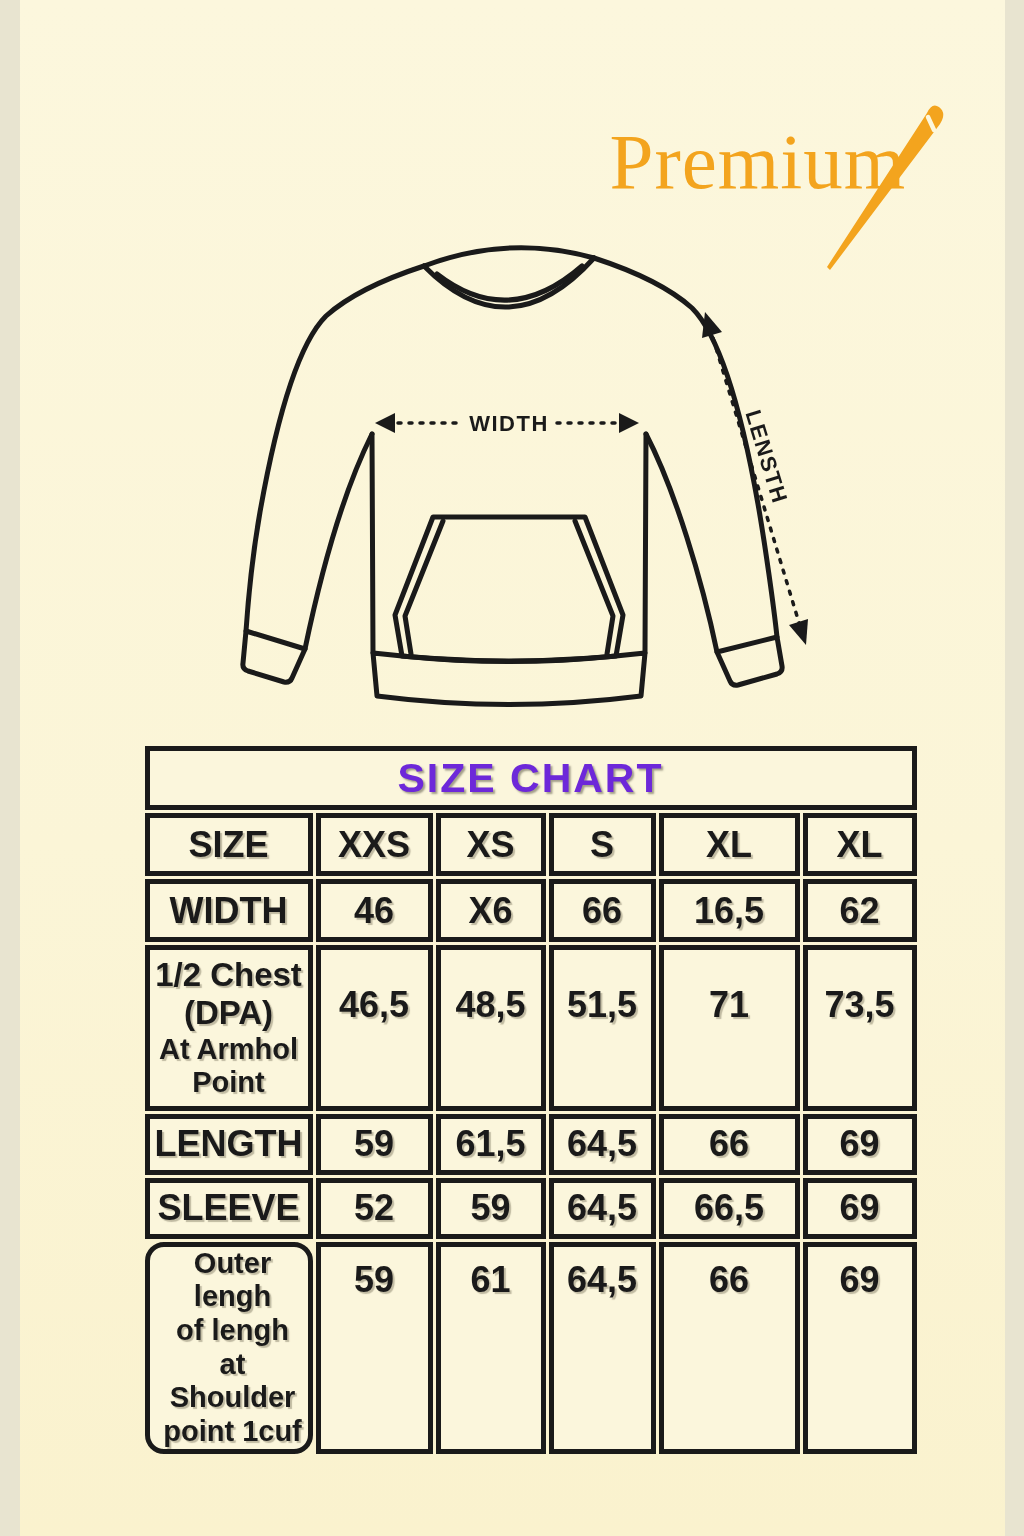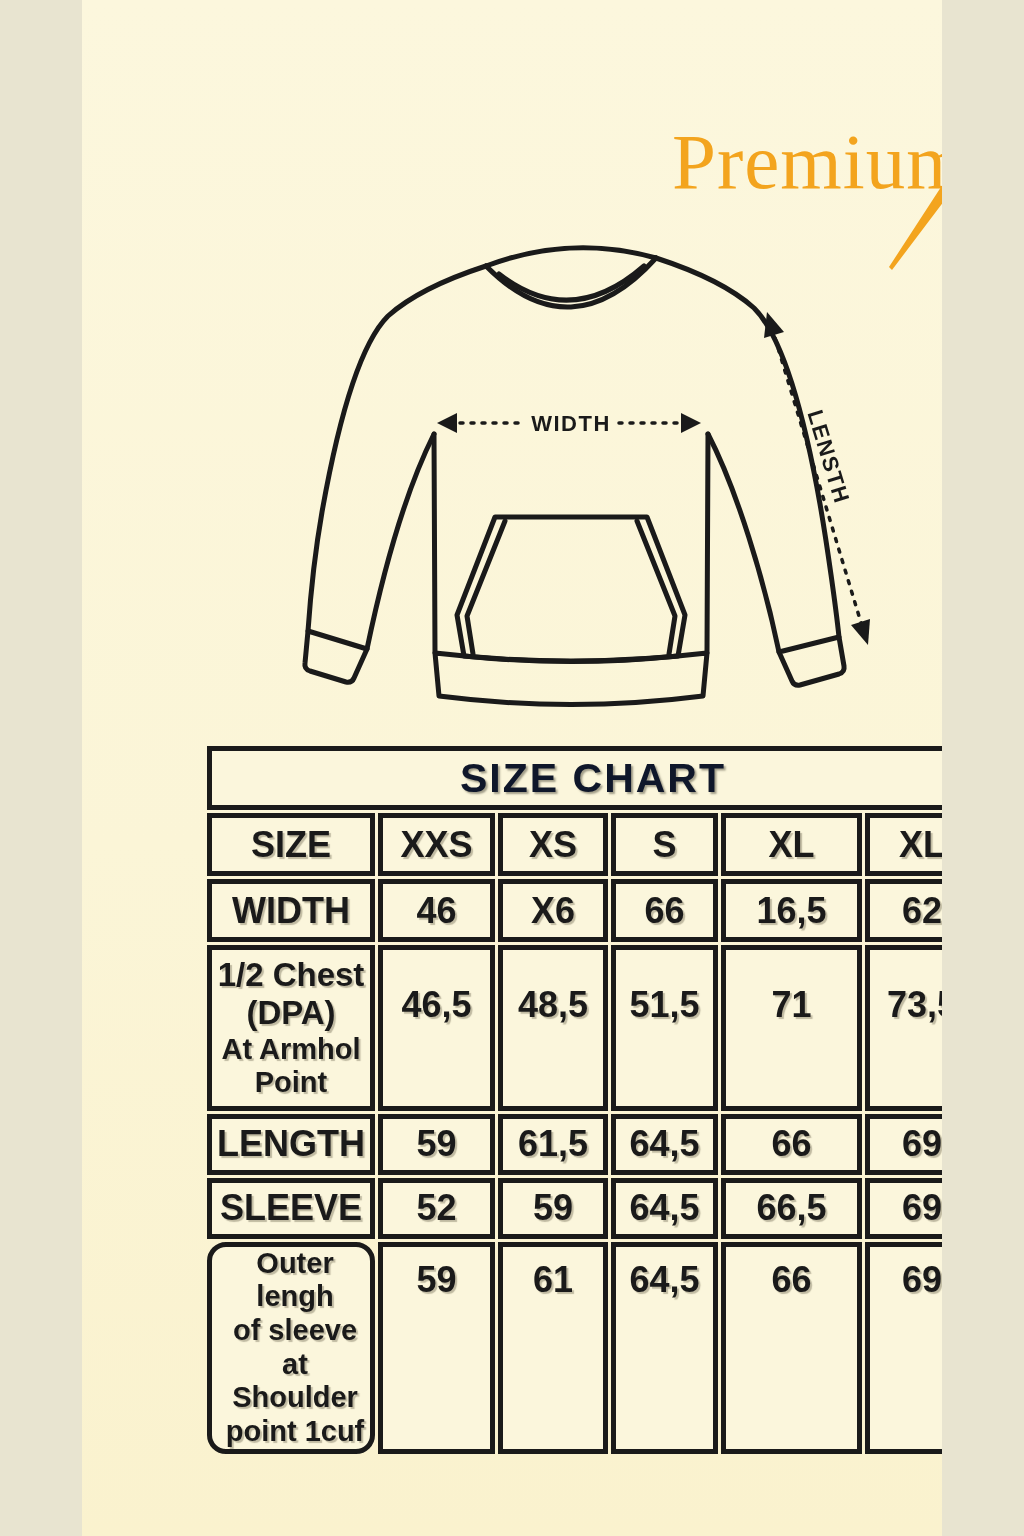--- a/index.html
+++ b/index.html
@@ -1,19 +1,19 @@
 <!DOCTYPE html>
 <html><head>
 <meta charset="utf-8">
 <style>
   * { margin:0; padding:0; box-sizing:border-box; }
   html,body { background:#e8e4d0; }
   .page {
     position:relative;
-    width:860px; height:1536px;
+    width:985px; height:1536px;
     margin:0 auto;
     background:linear-gradient(180deg,#FCF7DD 0%, #FBF5D7 55%, #FAF2CE 100%);
     overflow:hidden;
     font-family:"Liberation Sans", sans-serif;
     color:#1A1A1A;
   }
 
   
   .brand { position:absolute; left:0; top:0; width:1024px; height:280px; }
   .brand-name {
@@ -40,21 +40,21 @@
   table.chart {
     width:778px;
     border-collapse:separate;
     border-spacing:3px;
     table-layout:fixed;
   }
   table.chart td, table.chart th { background:#FBF6DC; border:5px solid #1A1A1A; }
   th.banner {
     background:#151515; border:none;
     height:64px;
-    color:#0f172a;
+    color:#6d28d9;
     font-size:41px; font-weight:bold; letter-spacing:2px;
     text-align:center; vertical-align:middle;
     text-shadow:2px 2px 2px rgba(90,85,70,0.55);
   }
   td.cell {
     text-align:center; vertical-align:middle;
     font-weight:bold; font-size:36px;
     text-shadow:2px 2px 1px rgba(120,113,90,0.45);
   }
   tr.r-head td, tr.r-single td { height:63px; }
@@ -179,21 +179,21 @@
           <td class="cell">SLEEVE</td>
           <td class="cell">52</td>
           <td class="cell">59</td>
           <td class="cell">64,5</td>
           <td class="cell">66,5</td>
           <td class="cell">69</td>
         </tr>
         <tr class="r-outer">
           <td class="cell lbl-left">
             <span class="lbl-line lbl-small">Outer lengh</span>
-            <span class="lbl-line lbl-small">of sleeve</span>
+            <span class="lbl-line lbl-small">of lengh</span>
             <span class="lbl-line lbl-small">at Shoulder</span>
             <span class="lbl-line lbl-small">point 1cuf</span>
           </td>
           <td class="cell v-top">59</td>
           <td class="cell v-top">61</td>
           <td class="cell v-top">64,5</td>
           <td class="cell v-top">66</td>
           <td class="cell v-top">69</td>
         </tr>
       </tbody>

